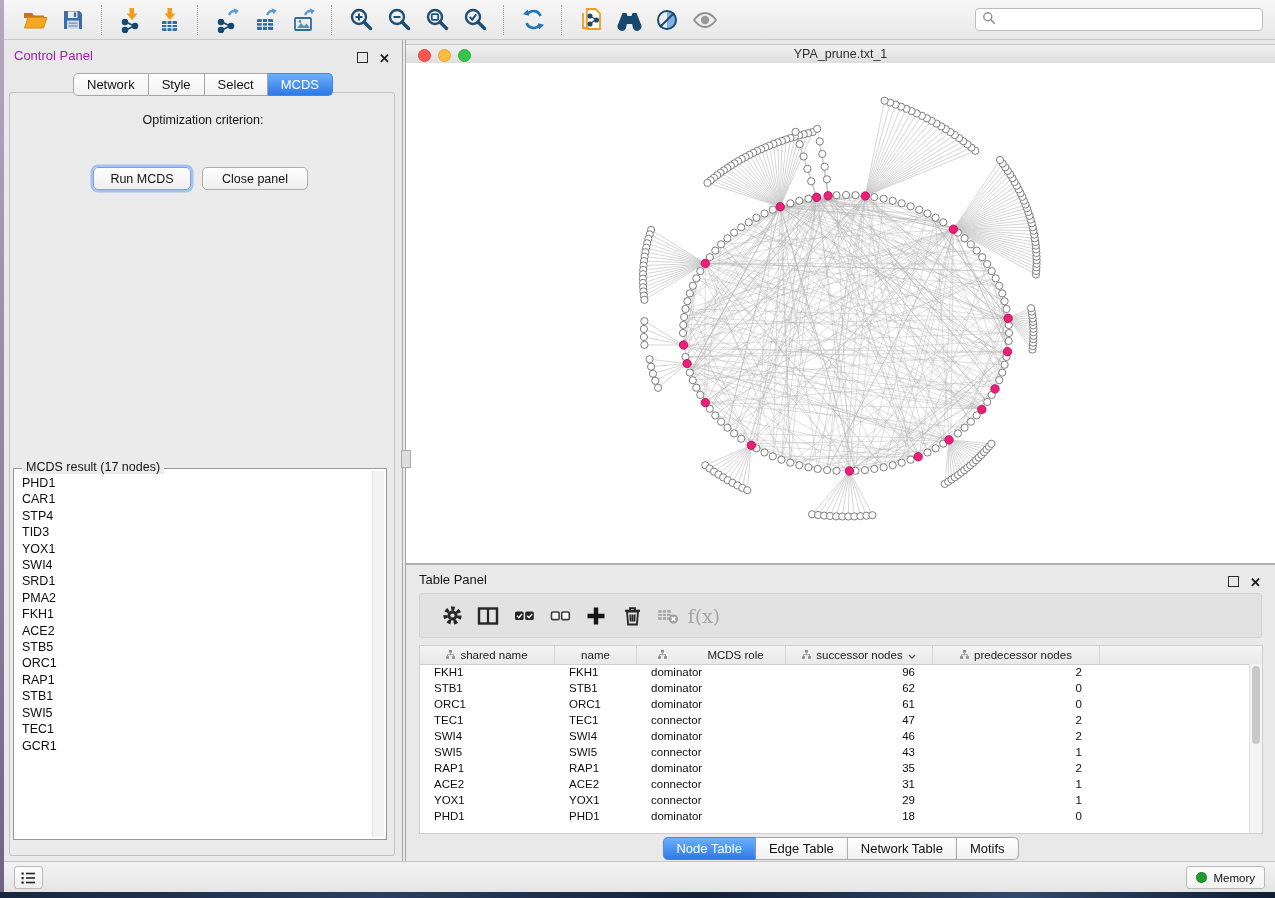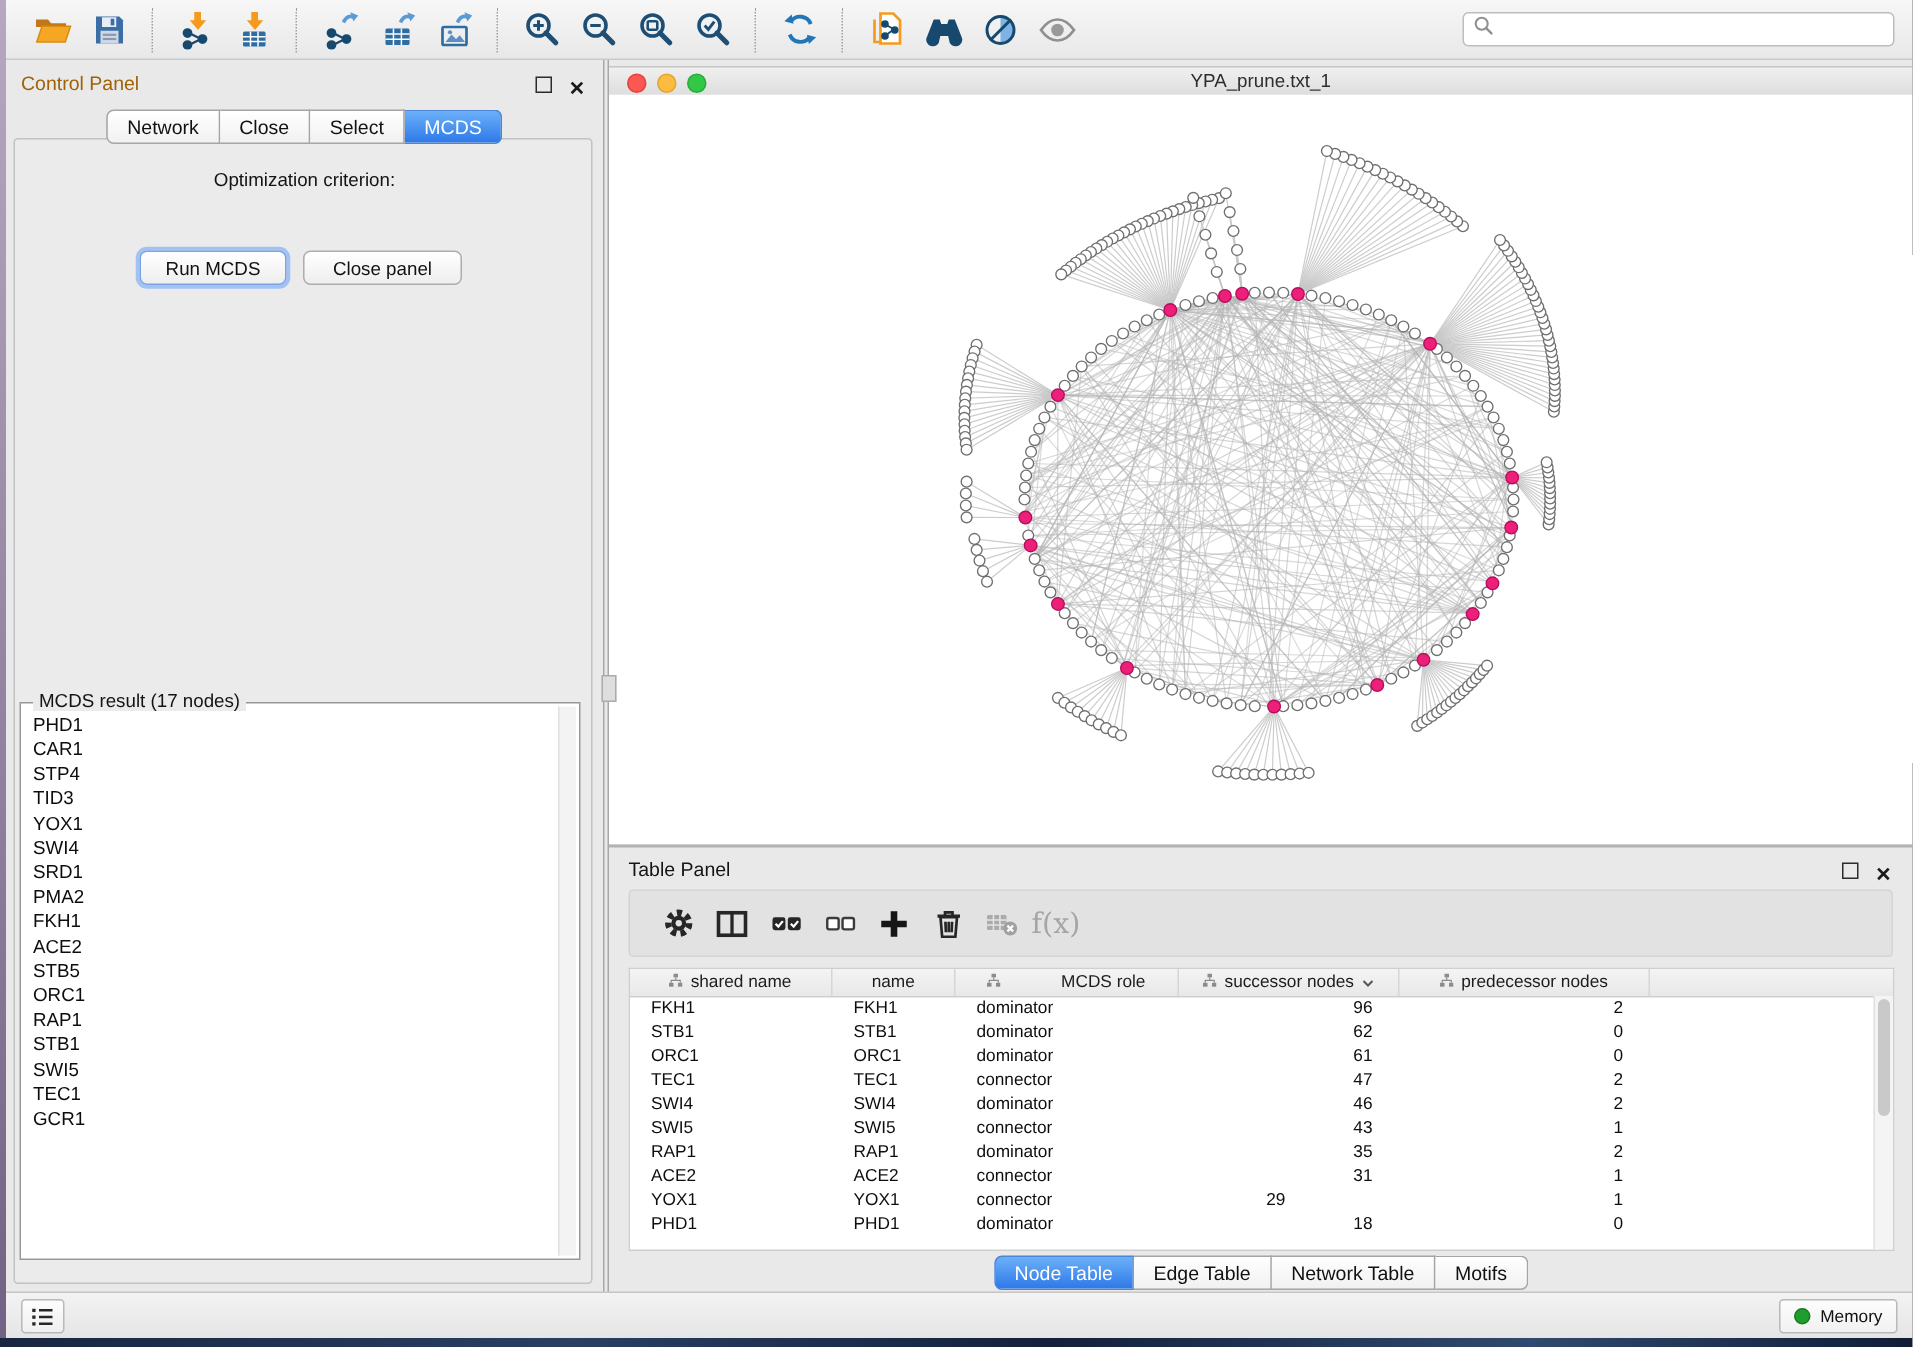--- a/index.html
+++ b/index.html
@@ -12,21 +12,21 @@
   
   .toolbar{position:absolute;top:0;left:0;right:0;height:40px;background:linear-gradient(#f7f7f7,#e8e8e8);border-bottom:1px solid #c9c9c9;display:flex;align-items:center;padding:0 12px;box-sizing:border-box;}
   .tb-icons{display:flex;align-items:center;}
   .tb-icon{width:34px;height:30px;display:flex;align-items:center;justify-content:center;margin:0 2px;border-radius:4px;}
   .tb-sep{width:1px;height:30px;border-left:1px dotted #9f9f9f;margin:0 9px;}
   .search-box{margin-left:auto;width:288px;height:23px;background:#fff;border:1px solid #bdbdbd;border-radius:4px;display:flex;align-items:center;padding:0 6px;box-sizing:border-box;}
   .search-box input{border:none;outline:none;flex:1;font:12px "Liberation Sans",sans-serif;background:transparent;min-width:0;}
 
   
   .control-panel{position:absolute;left:0;top:40px;width:399px;bottom:30px;background:#e9e9e9;border-right:1px solid #a8a8a8;box-sizing:border-box;}
-  .panel-title{position:absolute;top:8px;left:10px;font-size:13px;color:#a16207;}
+  .panel-title{position:absolute;top:8px;left:10px;font-size:13px;color:#a21caf;}
   .panel-controls{position:absolute;top:9px;right:12px;display:flex;gap:11px;align-items:center;}
   .float-glyph{width:9px;height:9px;border:1.6px solid #2b2b2b;display:inline-block;}
   .close-glyph{font-size:13px;font-weight:bold;color:#1a1a1a;line-height:9px;}
   .cp-tabs{position:absolute;top:33px;left:50%;transform:translateX(-50%);display:flex;z-index:3;}
   .seg{height:21px;line-height:21px;padding:0 13px;background:linear-gradient(#ffffff,#f1f1f1);border:1px solid #a5a5a5;border-left:none;font-size:13px;color:#111;white-space:nowrap;}
   .seg:first-child{border-left:1px solid #a5a5a5;border-radius:5px 0 0 5px;}
   .seg:last-child{border-radius:0 5px 5px 0;}
   .seg.active{background:linear-gradient(#6cb0fa,#2d79e8);color:#fff;border-color:#4c84d6;}
   .cp-box{position:absolute;left:5px;right:7px;top:52px;bottom:6px;background:#ebebeb;border:1px solid #c2c2c2;border-radius:3px;}
   .opt-label{position:absolute;top:73px;left:0;width:100%;text-align:center;font-size:12.5px;color:#141414;}
@@ -263,21 +263,21 @@
 
     <div class="control-panel">
       <span class="panel-title">Control Panel</span>
       <div class="panel-controls">
         <span><span class="float-glyph"></span></span>
         <span class="close-glyph">✕</span>
       </div>
       <div class="cp-box"></div>
       <div class="cp-tabs" id="cp-tabs">
           <span class="seg">Network</span>
-          <span class="seg">Close</span>
+          <span class="seg">Style</span>
           <span class="seg">Select</span>
           <span class="seg active">MCDS</span>
         </div>
       <div class="opt-label">Optimization criterion:</div>
       <button class="btn btn-run">Run MCDS</button>
       <button class="btn btn-close">Close panel</button>
       <span class="mcds-legend">MCDS result (17 nodes)</span>
       <div class="mcds-box">
         <div class="mcds-list" id="mcds-list">
             <div>PHD1</div>
@@ -1251,21 +1251,21 @@
                 <span class="t-cell" style="width: 135px;">ACE2</span>
                 <span class="t-cell" style="width: 82px;">ACE2</span>
                 <span class="t-cell" style="width: 149px;">connector</span>
                 <span class="t-cell num" style="width: 147px;">31</span>
                 <span class="t-cell num" style="width: 167px;">1</span>
               </div>
               <div class="t-row">
                 <span class="t-cell" style="width: 135px;">YOX1</span>
                 <span class="t-cell" style="width: 82px;">YOX1</span>
                 <span class="t-cell" style="width: 149px;">connector</span>
-                <span class="t-cell num" style="width: 147px; text-align: center;">29</span>
+                <span class="t-cell num" style="width: 147px;">29</span>
                 <span class="t-cell num" style="width: 167px;">1</span>
               </div>
               <div class="t-row">
                 <span class="t-cell" style="width: 135px;">PHD1</span>
                 <span class="t-cell" style="width: 82px;">PHD1</span>
                 <span class="t-cell" style="width: 149px;">dominator</span>
                 <span class="t-cell num" style="width: 147px;">18</span>
                 <span class="t-cell num" style="width: 167px;">0</span>
               </div>
             </div>

